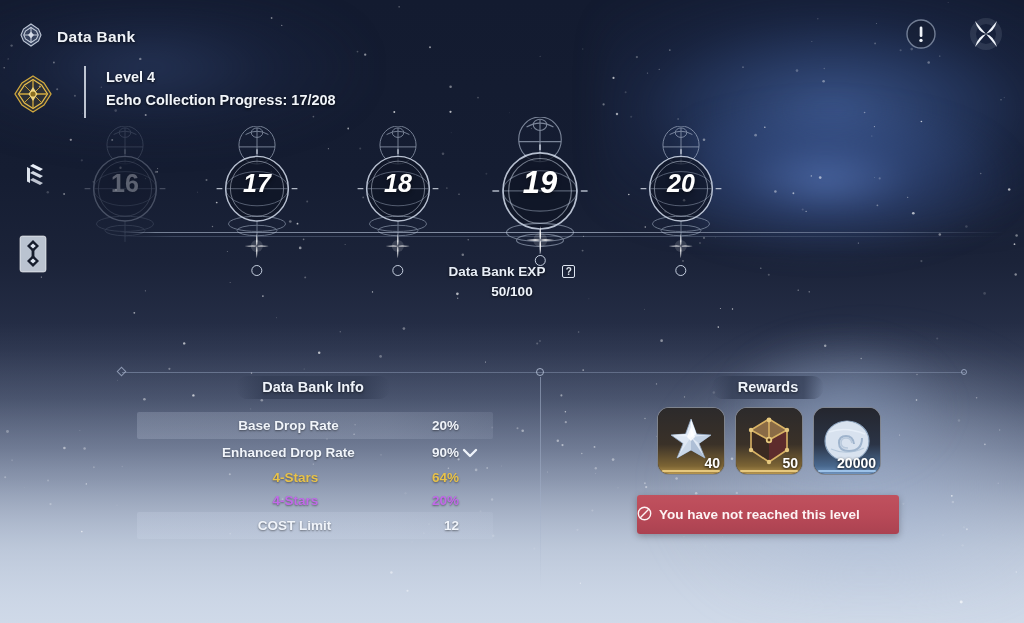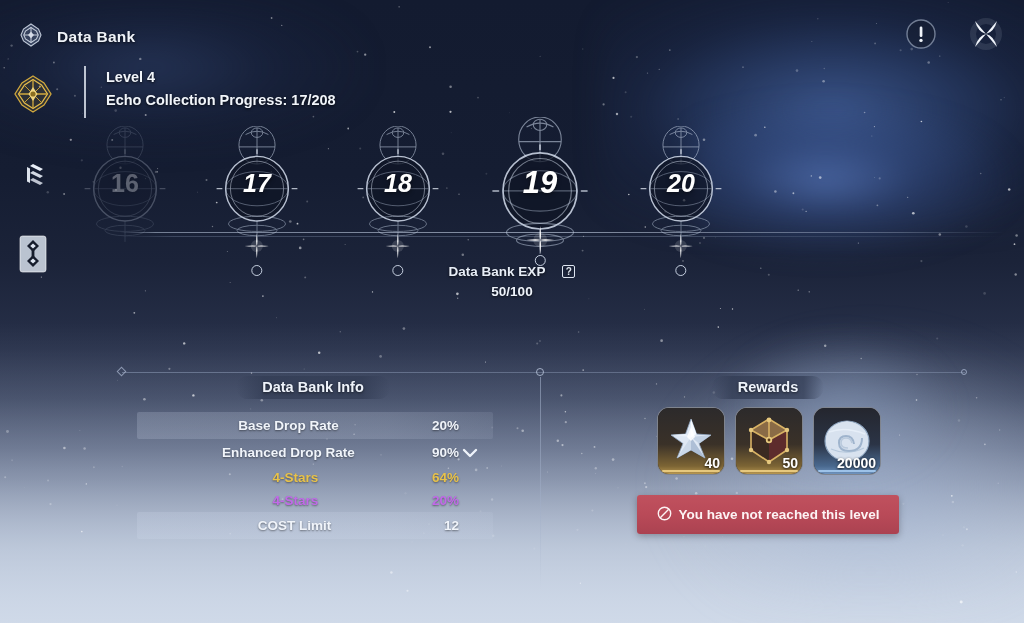--- a/index.html
+++ b/index.html
@@ -291,21 +291,21 @@
   .reward .underline {
     position: absolute; left: 4px; right: 4px; bottom: 2px; height: 2px;
     border-radius: 2px;
   }
   .reward.gold-r .underline { background: #e6c87e; }
   .reward.blue-r .underline { background: #9dc2e8; }
 
   .notice {
     position: absolute; left: 637px; top: 495px;
     width: 262px; height: 39px;
-    display: flex; align-items: center; justify-content: center; gap: 7px;
+    display: flex; align-items: center; gap: 7px;
     border-radius: 3px;
     background: linear-gradient(to bottom, #c0515e 0%, #b94a58 50%, #ab4251 100%);
     box-shadow: 0 2px 7px rgba(0,0,0,.28);
     font-size: 13.5px; font-weight: bold; color: #fdf3f4;
   }
 
   
   .sidebar {
     position: absolute; left: 0; top: 72px;
     width: 66px;

